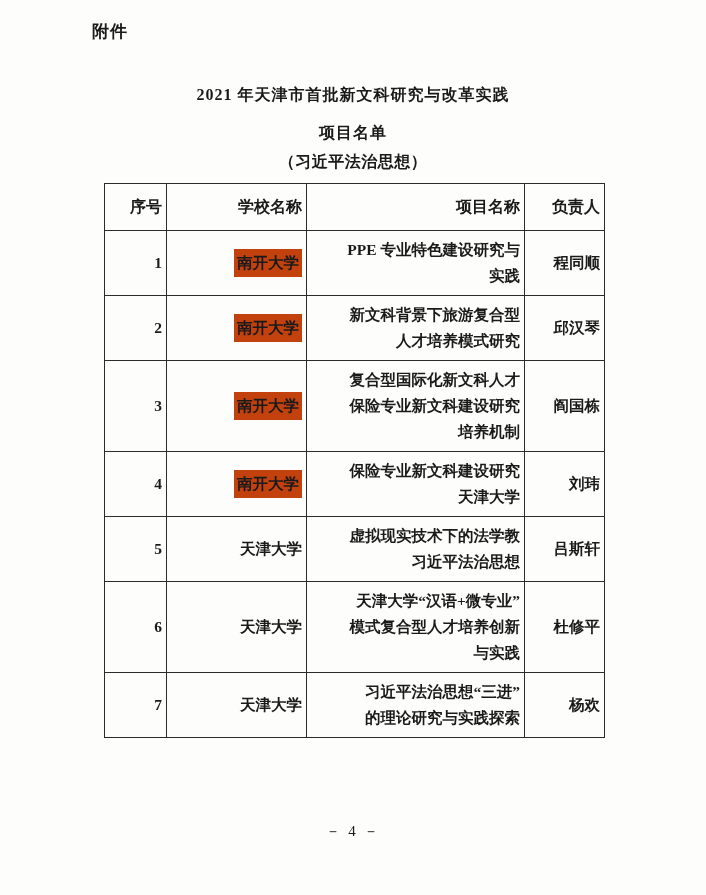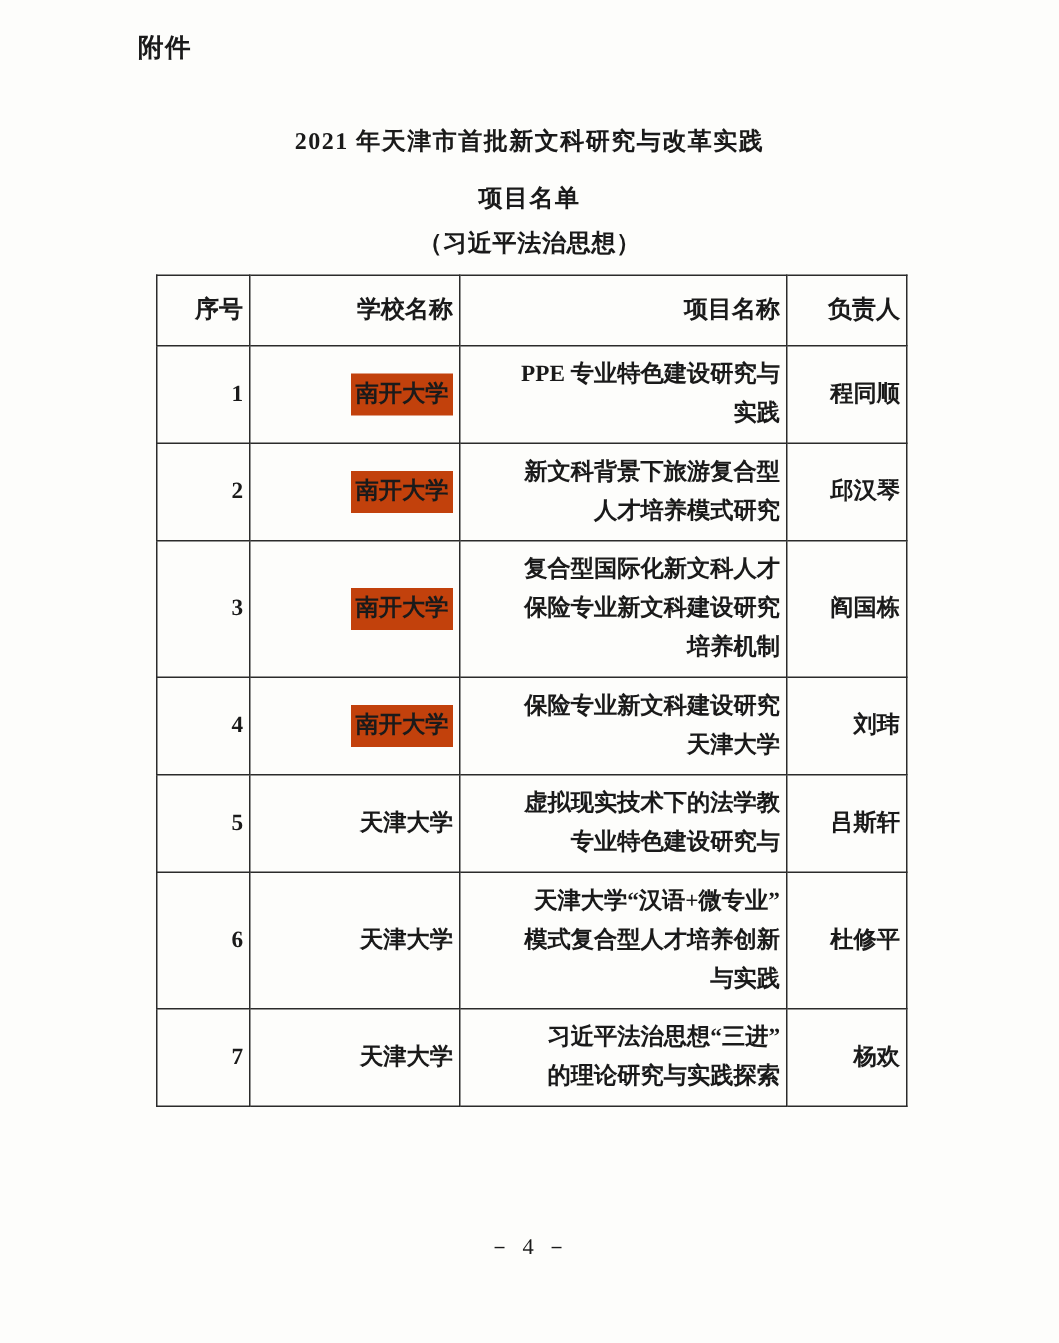--- a/index.html
+++ b/index.html
@@ -169,21 +169,21 @@
             <div>保险专业新文科建设研究</div>
             <div>天津大学</div>
           </td>
           <td class="leader">刘玮</td>
         </tr>
         <tr>
           <td class="num">5</td>
           <td class="school"><span>天津大学</span></td>
           <td class="project">
             <div>虚拟现实技术下的法学教</div>
-            <div>专业特色建设研究与</div>
+            <div>习近平法治思想</div>
           </td>
           <td class="leader">吕斯轩</td>
         </tr>
         <tr>
           <td class="num">6</td>
           <td class="school"><span>天津大学</span></td>
           <td class="project">
             <div>天津大学“汉语+微专业”</div>
             <div>模式复合型人才培养创新</div>
             <div>与实践</div>

